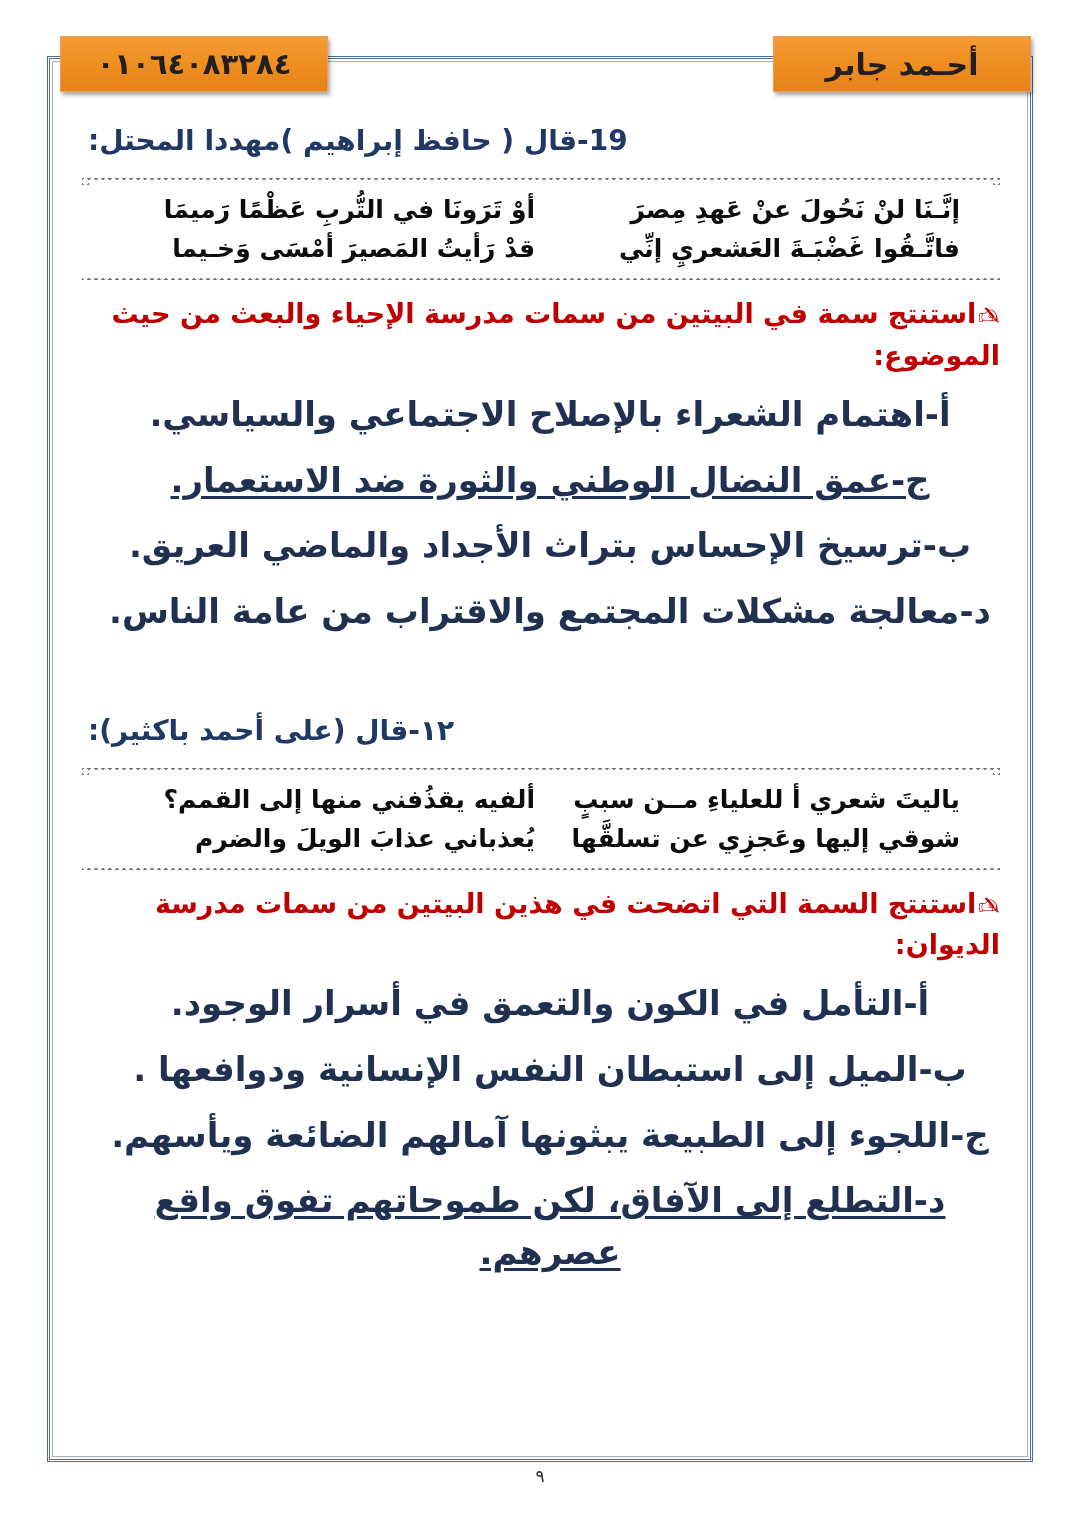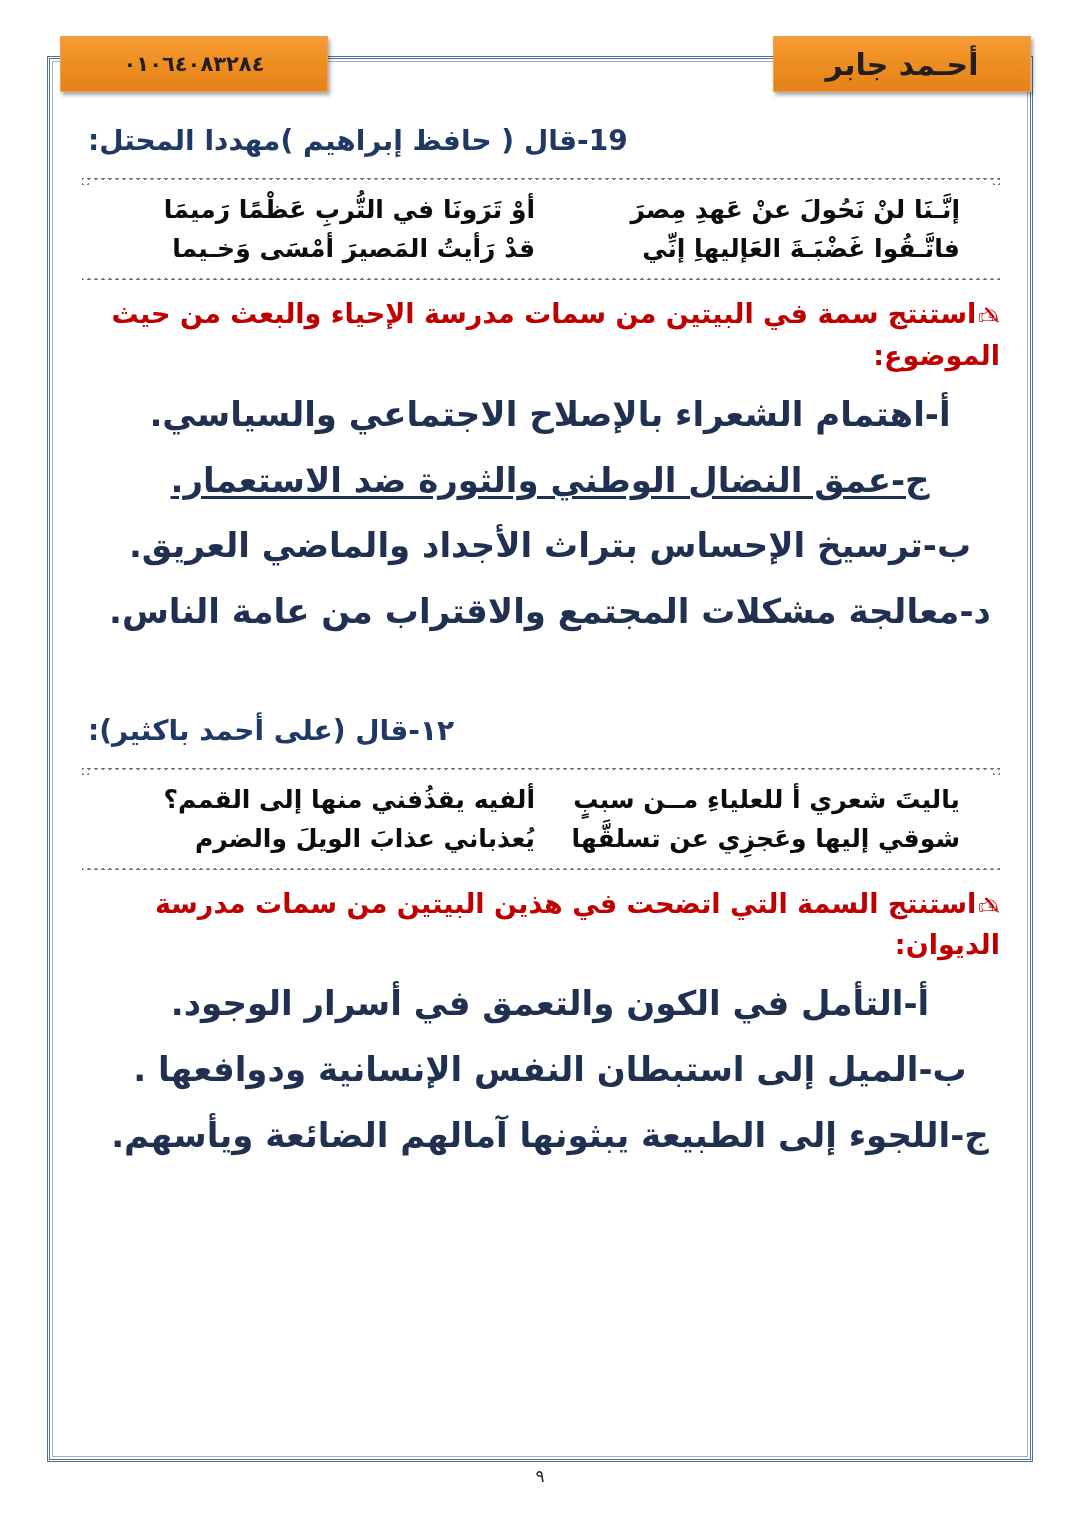--- a/index.html
+++ b/index.html
@@ -67,21 +67,21 @@
   .plate-text {
     font-family: "DejaVu Sans", "Liberation Sans", sans-serif;
     font-weight: bold;
     font-size: 30px;
     color: #231f20;
     letter-spacing: 1px;
     white-space: nowrap;
     direction: rtl;
   }
   .plate-text.phone {
-    font-size: 21px;
+    font-size: 29px;
     letter-spacing: 2px;
   }
 
   
   .content {
     position: absolute;
     left: 58px;
     top: 75px;
     width: 966px;
     height: 1370px;
@@ -240,21 +240,21 @@
       <span class="zig zig-h zig-top"></span>
       <span class="zig zig-h zig-bottom"></span>
       <span class="zig zig-v zig-left"></span>
       <span class="zig zig-v zig-right"></span>
 
       <div class="verse-line">
         <span class="hemistich-a">إنَّـنَا لنْ نَحُولَ عنْ عَهدِ مِصرَ</span>
         <span class="hemistich-b">أوْ تَرَونَا في التُّربِ عَظْمًا رَميمَا</span>
       </div>
       <div class="verse-line">
-        <span class="hemistich-a">فاتَّـقُوا غَضْبَـةَ العَإليهاِ إنِّي</span>
+        <span class="hemistich-a">فاتَّـقُوا غَضْبَـةَ العَشعريِ إنِّي</span>
         <span class="hemistich-b">قدْ رَأيتُ المَصيرَ أمْسَى وَخـيما</span>
       </div>
     </div>
 
     <div class="prompt">
       <span class="pen-icon">✍</span><span>استنتج سمة في البيتين من سمات مدرسة الإحياء والبعث من حيث الموضوع:</span>
     </div>
 
     <ul class="options">
       <li class="option">
@@ -303,18 +303,21 @@
     <ul class="options">
       <li class="option">
         <span class="opt-inner">أ-التأمل في الكون والتعمق في أسرار الوجود.</span>
       </li>
       <li class="option">
         <span class="opt-inner">ب-الميل إلى استبطان النفس الإنسانية ودوافعها .</span>
       </li>
       <li class="option">
         <span class="opt-inner">ج-اللجوء إلى الطبيعة يبثونها آمالهم الضائعة ويأسهم.</span>
       </li>
+      <li class="option correct">
+        <span class="opt-inner">د-التطلع إلى الآفاق، لكن طموحاتهم تفوق واقع عصرهم.</span>
+      </li>
     </ul>
   </div>
 
 </div>
 
 <div class="page-number">٩</div>
 
 </body></html>

